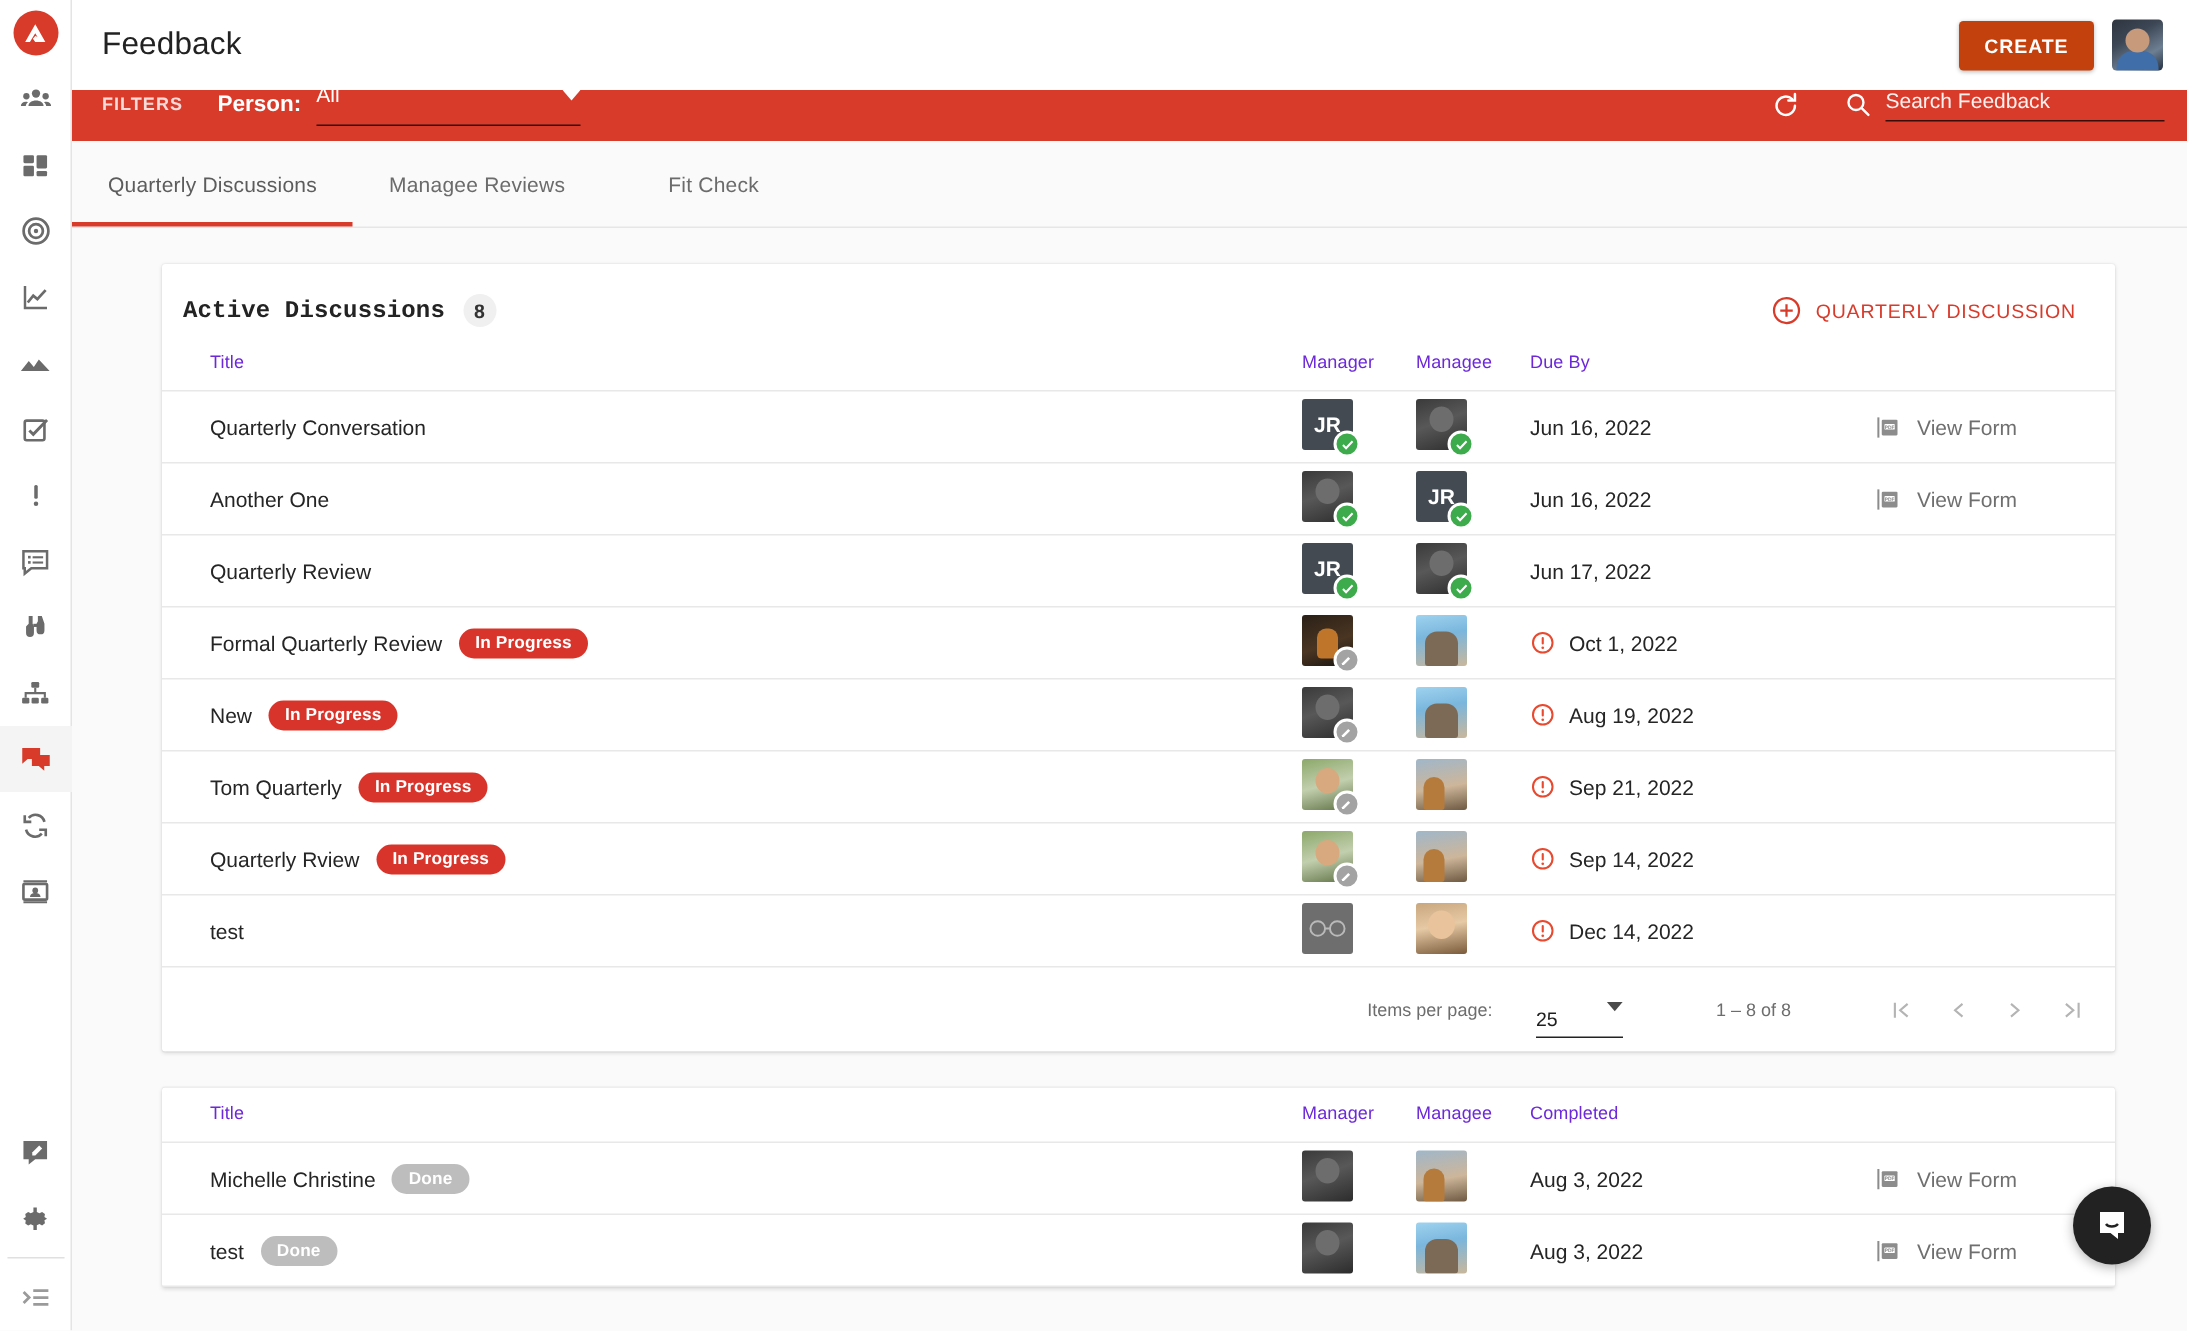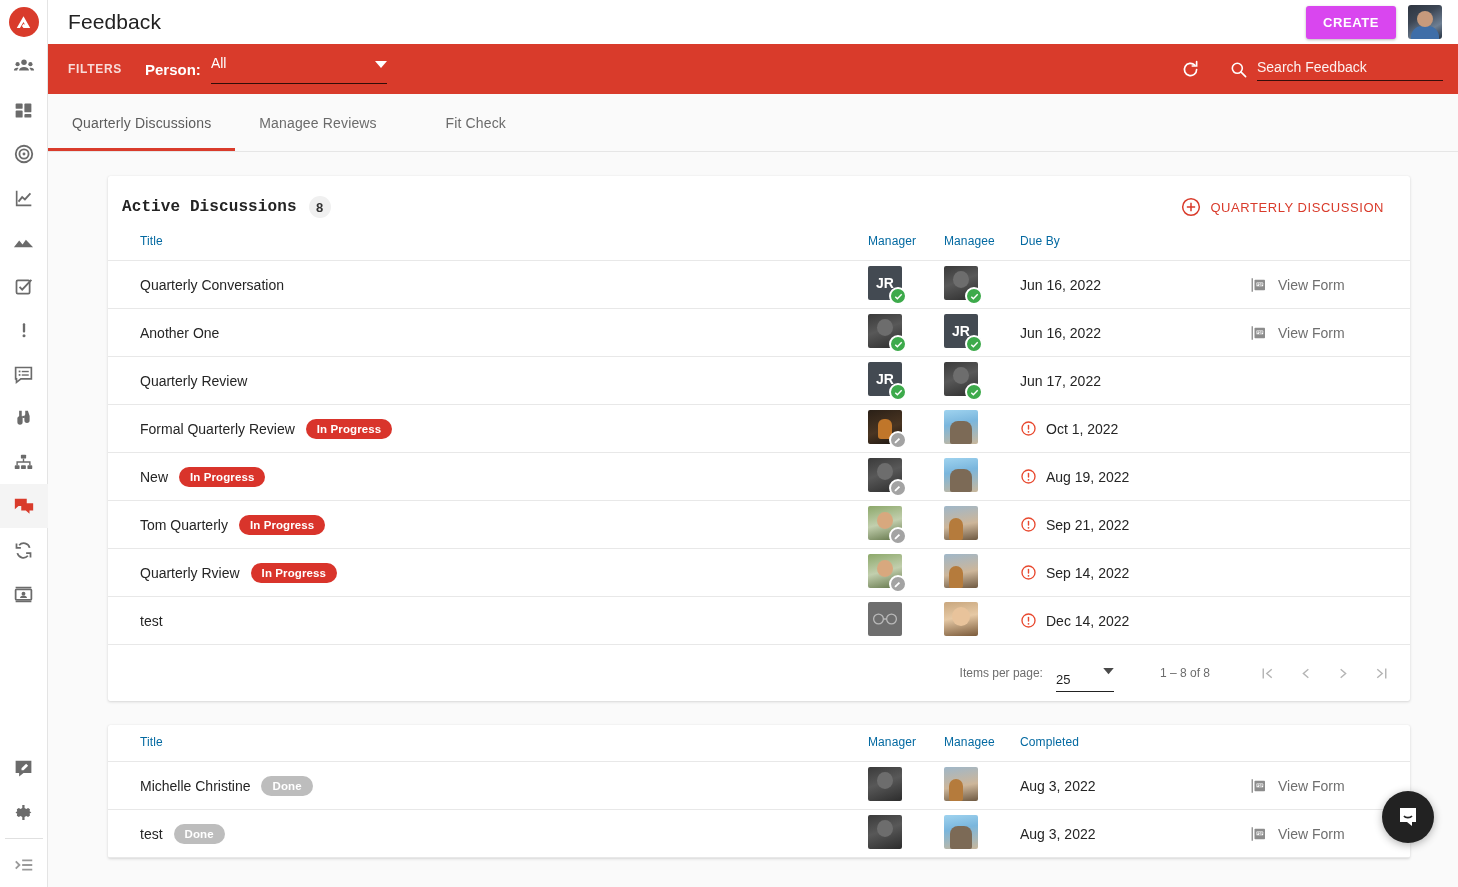--- a/index.html
+++ b/index.html
@@ -27,31 +27,31 @@
   .rail-item {
     width: 48px; height: 44px; display: flex; align-items: center; justify-content: center;
     cursor: pointer; position: relative;
   }
   .rail-item.active { background: #f4f4f4; }
   .rail-spacer { flex: 1; }
   .rail-divider { width: 38px; height: 1px; background: #e0e0e0; margin: 4px 0; }
 
   
   #topbar {
-    position: absolute; left: 48px; top: 0; width: 1410px; height: 44px;
+    position: absolute; left: 48px; top: 0; width: 1410px; height: 60px;
     background: #fff; display: flex; align-items: center; z-index: 30;
   }
   #page-title {
     margin-left: 20px; font-size: 21px; color: #222; font-weight: 400; letter-spacing: .1px;
   }
   #topbar-right {
     margin-left: auto; display: flex; align-items: center; gap: 12px; margin-right: 16px;
   }
   #create-btn {
-    background: #d946ef; color: #fff; border: none; border-radius: 3px;
+    background: #c2410c; color: #fff; border: none; border-radius: 3px;
     font-size: 13px; font-weight: 700; letter-spacing: .6px;
     padding: 9px 17px; cursor: pointer; font-family: inherit;
     box-shadow: 0 1px 3px rgba(0,0,0,.28);
   }
   #user-avatar {
     width: 34px; height: 34px; border-radius: 3px; overflow: hidden;
     background: linear-gradient(150deg,#2e3540 0%,#3c4654 35%,#6e7f93 70%,#243040 100%);
     position: relative; cursor: pointer;
   }
   #user-avatar::after {
@@ -72,21 +72,21 @@
     margin-left: 20px; font-size: 12px; font-weight: 700; letter-spacing: .7px;
     color: rgba(255,255,255,.82);
   }
   #person-label { margin-left: 23px; font-size: 15px; font-weight: 700; }
   #person-select {
     margin-left: 10px; width: 176px; border-bottom: 1px solid rgba(0,0,0,.78);
     display: flex; align-items: flex-start; padding-bottom: 10px; cursor: pointer;
   }
   #person-value { font-size: 14px; color: #fff; }
   #person-caret { margin-left: auto; }
-  #filterbar-right { margin-left: auto; display: flex; align-items: center; margin-right: 15px; gap: 12px; }
+  #filterbar-right { margin-left: auto; display: flex; align-items: flex-end; margin-right: 15px; gap: 12px; }
   #search-wrap { display: flex; align-items: center; gap: 9px; }
   #search-input {
     width: 186px; background: transparent; border: none;
     border-bottom: 1px solid rgba(0,0,0,.75);
     color: #fff; font-size: 14px; font-family: inherit; padding: 2px 0 5px 0; outline: none;
   }
   #search-input::placeholder { color: rgba(255,255,255,.93); }
 
   
   #tabs {
@@ -121,21 +121,21 @@
     background: #f0f0f0; color: #333; font-size: 13px; font-weight: 700;
     display: flex; align-items: center; justify-content: center; padding: 0 7px;
   }
   .add-action {
     margin-left: auto; display: flex; align-items: center; gap: 9px;
     color: #D93B2B; font-size: 13px; font-weight: 400; letter-spacing: .55px; cursor: pointer;
   }
 
   table.dt { width: 100%; border-collapse: collapse; table-layout: fixed; }
   table.dt th {
-    text-align: left; font-size: 12px; color: #0369a1; font-weight: 400;
+    text-align: left; font-size: 12px; color: #6d28d9; font-weight: 400;
     padding: 10px 0 12px 0; border-bottom: 1px solid #e8e8e8; letter-spacing: .1px;
   }
   table.dt td {
     padding: 0; border-bottom: 1px solid #e8e8e8; height: 48px; vertical-align: middle;
     font-size: 14px; color: #252525;
   }
   table.dt tr:last-child td { border-bottom: 1px solid #e8e8e8; }
   .col-title { width: 760px; padding-left: 32px !important; }
   .col-mgr { width: 76px; }
   .col-mge { width: 76px; }
@@ -204,21 +204,21 @@
   .av-badge.pencil { background: #a3a3a3; }
 
   .due-cell { display: flex; align-items: center; gap: 9px; }
   .view-form {
     display: flex; align-items: center; gap: 10px; color: #6f6f6f;
     font-size: 14px; cursor: pointer;
   }
 
   .paginator {
     display: flex; align-items: center; justify-content: flex-end;
-    height: 56px; padding-right: 18px; gap: 0; font-size: 12px; color: #6d6d6d; text-align: right;
+    height: 56px; padding-right: 18px; gap: 16px; font-size: 12px; color: #6d6d6d; text-align: right;
   }
   .ipp-label { font-size: 12px; color: #6d6d6d; }
   .ipp-select {
     margin-left: 13px; width: 58px; display: flex; align-items: center;
     border-bottom: 1px solid #222; padding-bottom: 4px; cursor: pointer;
   }
   .ipp-value { font-size: 13px; color: #1f1f1f; margin-top: 18px; }
   .ipp-caret { margin-left: auto; }
   .range-label { margin-left: 46px; font-size: 12px; color: #6d6d6d; }
   .pager-btns { display: flex; align-items: center; margin-left: 46px; gap: 16px; }

